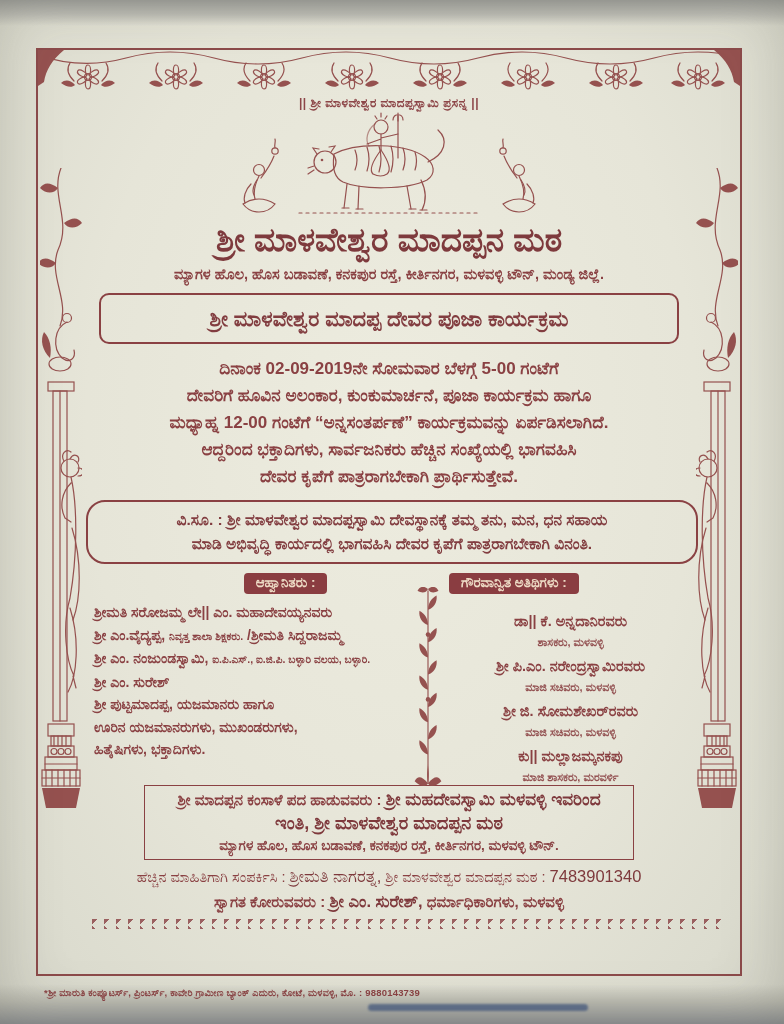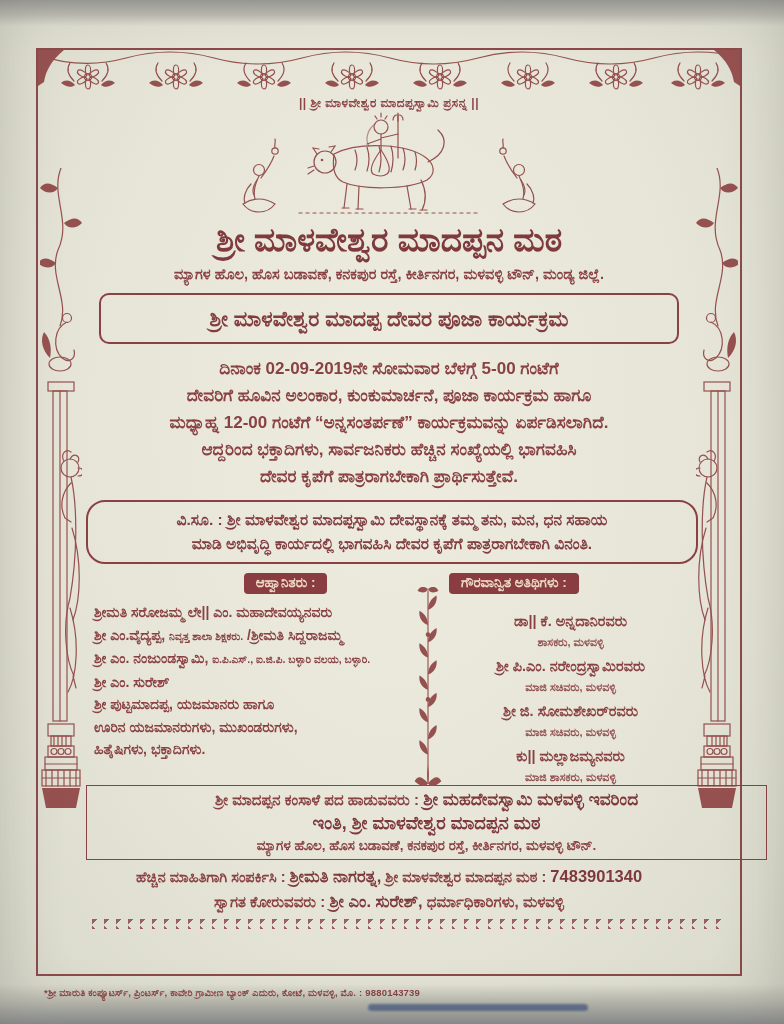--- a/index.html
+++ b/index.html
@@ -42,27 +42,27 @@
   .badge{display:inline-block;background:#8a3d41;color:#eedcc6;font-size:13.5px;font-weight:bold;
     padding:2px 12px 3px;border-radius:4px;}
   .col-left .badge-wrap{text-align:center;margin-left:70px;}
   .col-right .badge-wrap{text-align:left;}
   .inv-list{margin-top:7px;font-size:14px;font-weight:bold;line-height:22.5px;color:#8a4143;}
   .inv-item .small{font-size:10.5px;}
   .guest-list{margin-top:17px;font-size:14px;line-height:21px;color:#8a4143;}
   .guest{margin-bottom:3px;}
   .guest .g-name{font-weight:bold;font-size:14.5px;}
   .guest .g-role{font-weight:bold;opacity:.9;font-size:11px;}
-  .footer-box{margin:4px auto 0;width:681px;border:1.5px solid #8a4143;box-sizing:border-box;
+  .footer-box{margin:4px auto 0;width:490px;border:1.5px solid #8a4143;box-sizing:border-box;
     padding:4px 6px 5px;color:#8a4143;}
   .fb-line1{font-size:15px;font-weight:bold;}
   .fb-line1 .big{font-size:17px;color:#7e393c;}
   .fb-line2{font-size:18px;font-weight:bold;color:#7e393c;margin-top:3px;}
   .fb-line3{font-size:13.5px;font-weight:bold;margin-top:4px;}
-  .contact-line{margin-top:7px;font-size:14.5px;font-weight:bold;}
+  .contact-line{margin-top:7px;font-size:14.5px;font-weight:normal;}
   .contact-line .big{font-size:16.5px;color:#7e393c;}
   .welcome-line{margin-top:6px;font-size:15px;font-weight:bold;}
   .welcome-line .big{font-size:16.5px;color:#7e393c;}
   .zigzag{margin:8px auto 0;width:640px;height:10px;
     background:
       linear-gradient(135deg,#8f4a4c 25%,transparent 25%) -6px 0/12px 12px,
       linear-gradient(45deg,#8f4a4c 25%,transparent 25%) -6px 0/12px 12px;
     opacity:.85;}
   .print-credit{position:absolute;left:44px;bottom:25px;font-size:9.5px;font-weight:bold;
     color:#8a4143;z-index:6;letter-spacing:.2px;}
@@ -281,22 +281,22 @@
             </div>
             <div class="guest">
               <div class="g-name">ಶ್ರೀ ಪಿ.ಎಂ. ನರೇಂದ್ರಸ್ವಾಮಿರವರು</div>
               <div class="g-role">ಮಾಜಿ ಸಚಿವರು, ಮಳವಳ್ಳಿ</div>
             </div>
             <div class="guest">
               <div class="g-name">ಶ್ರೀ ಜಿ. ಸೋಮಶೇಖರ್‌ರವರು</div>
               <div class="g-role">ಮಾಜಿ ಸಚಿವರು, ಮಳವಳ್ಳಿ</div>
             </div>
             <div class="guest">
-              <div class="g-name">ಕು|| ಮಲ್ಲಾಜಮ್ಯನವರು</div>
-              <div class="g-role">ಮಾಜಿ ಶಾಸಕರು, ಮಳವಳ್ಳಿ</div>
+              <div class="g-name">ಕು|| ಮಲ್ಲಾಜಮ್ಕನಕಪು</div>
+              <div class="g-role">ಮಾಜಿ ಶಾಸಕರು, ಮರವರ್ಳಿ</div>
             </div>
           </div>
         </div>
       </div>
 
       <div class="footer-box">
         <div class="fb-line1">
           <span>ಶ್ರೀ ಮಾದಪ್ಪನ ಕಂಸಾಳೆ ಪದ ಹಾಡುವವರು :</span>
           <span class="big">ಶ್ರೀ ಮಹದೇವಸ್ವಾಮಿ ಮಳವಳ್ಳಿ ಇವರಿಂದ</span>
         </div>

